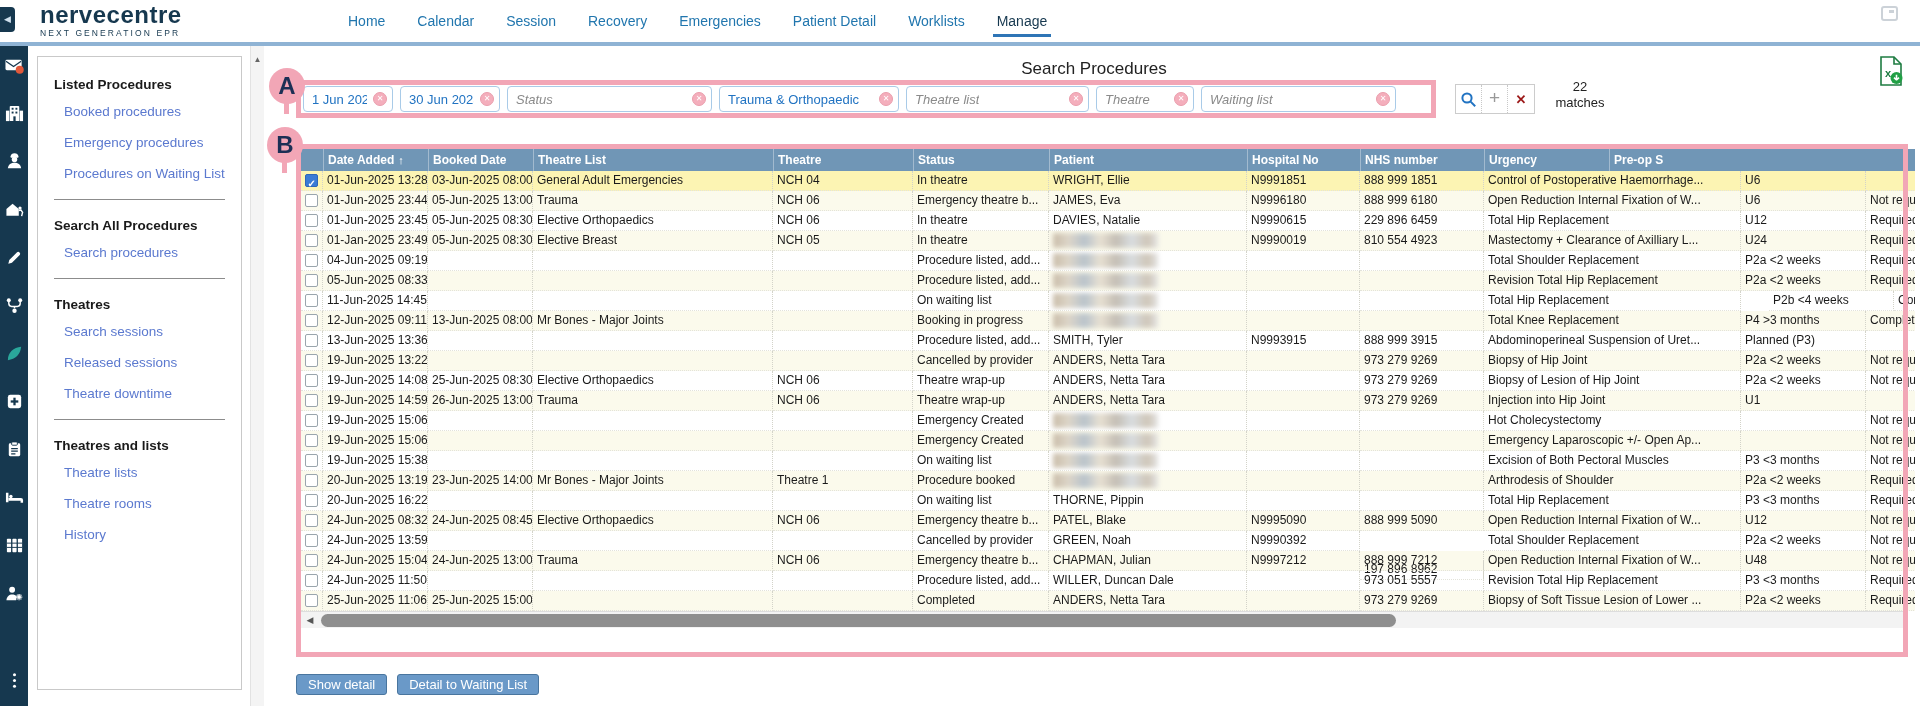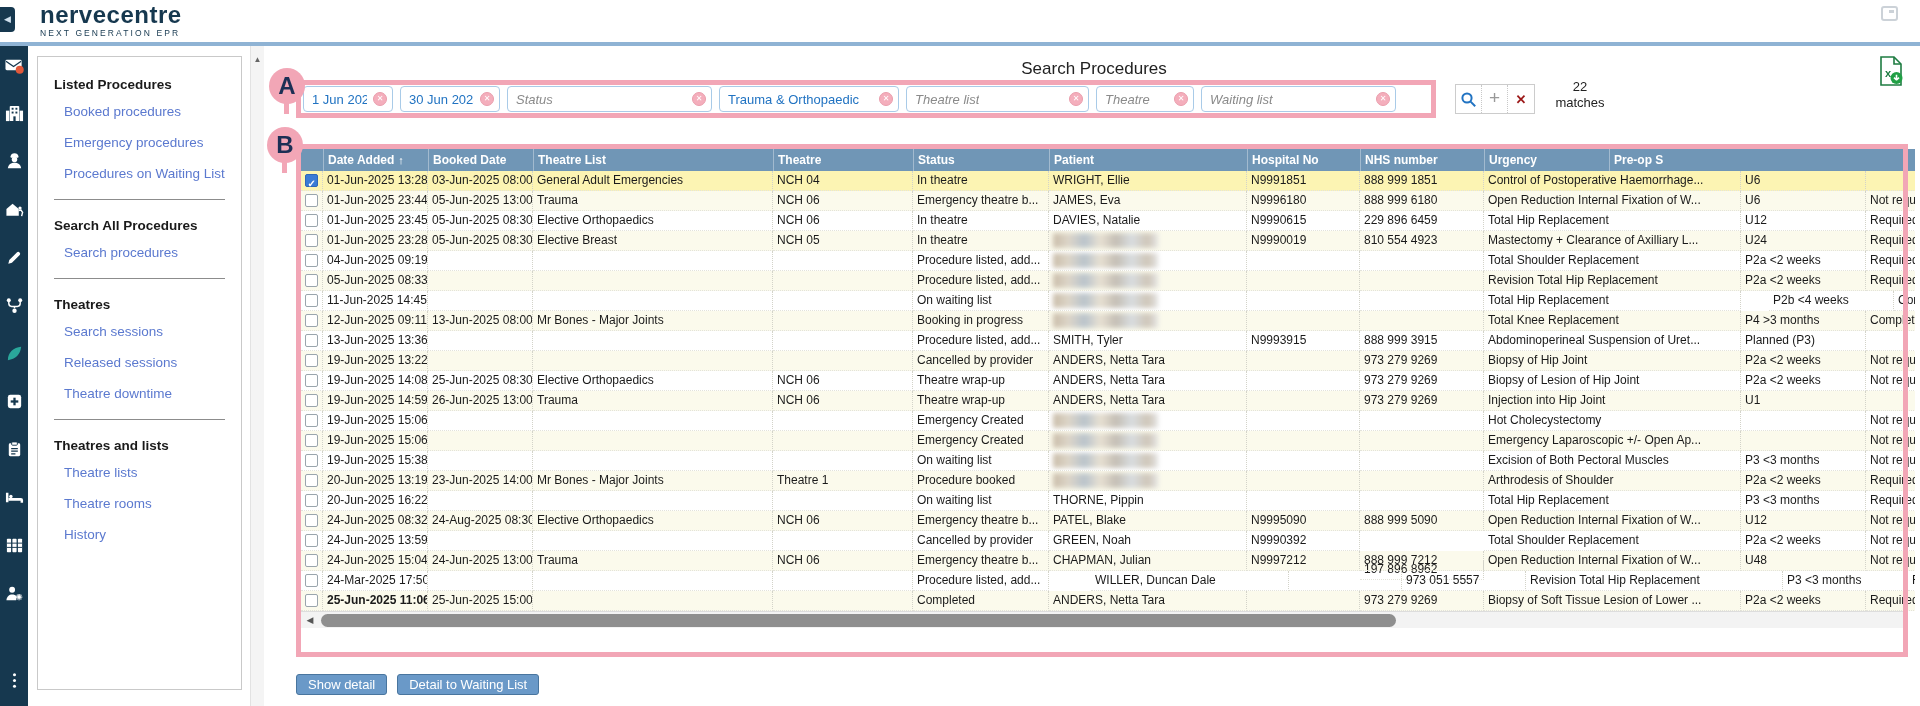--- a/index.html
+++ b/index.html
@@ -94,20 +94,30 @@
 </style>
 </head>
 <body>
 
 <div class="topbar">
   <div class="collapse-tab">◀</div>
   <div class="logo-block">
     <div class="logo-text">nervecentre</div>
     <div class="logo-tag">NEXT GENERATION EPR</div>
   </div>
+  <div class="main-nav">
+      <div class="nav-item">Home</div>
+      <div class="nav-item">Calendar</div>
+      <div class="nav-item">Session</div>
+      <div class="nav-item">Recovery</div>
+      <div class="nav-item">Emergencies</div>
+      <div class="nav-item">Patient Detail</div>
+      <div class="nav-item">Worklists</div>
+      <div class="nav-item active">Manage</div>
+    </div>
   <div class="popout-icon"></div>
 </div>
 <div class="bluebar"></div>
 
 <div class="rail">
     <div class="rail-icon">
       <svg viewBox="0 0 20 20" width="19" height="19">
         <rect x="0.5" y="4" width="17" height="11" rx="1.5" fill="#fff"></rect>
         <path d="M1 5.5l8 5.5 8-5.5" stroke="#16384f" stroke-width="1.4" fill="none"></path>
         <circle cx="15.5" cy="14.5" r="4.2" fill="#e2593b"></circle>
@@ -375,21 +385,21 @@
           <div class="gcell" style="width: 113px;">N9990615</div>
           <div class="gcell" style="width: 124px;">229 896 6459</div>
           <div class="gcell" style="width: 257px;">Total Hip Replacement</div>
           <div class="gcell" style="width: 125px;">U12</div>
           <div class="gcell" style="width: 160px;">Required</div>
         </div>
         <div class="grow">
           <div class="gcell selcell" style="width: 22px;">
             <span class="cbx"></span>
           </div>
-          <div class="gcell" style="width: 105px;">01-Jun-2025 23:28</div>
+          <div class="gcell" style="width: 105px;">01-Jan-2025 23:49</div>
           <div class="gcell" style="width: 105px;">05-Jun-2025 08:30</div>
           <div class="gcell" style="width: 240px;">Elective Breast</div>
           <div class="gcell" style="width: 140px;">NCH 05</div>
           <div class="gcell" style="width: 136px;">In theatre</div>
           <div class="gcell" style="width: 198px;"><span class="redacted"></span></div>
           <div class="gcell" style="width: 113px;">N9990019</div>
           <div class="gcell" style="width: 124px;">810 554 4923</div>
           <div class="gcell" style="width: 257px;">Mastectomy + Clearance of Axilliary L...</div>
           <div class="gcell" style="width: 125px;">U24</div>
           <div class="gcell" style="width: 160px;">Required</div>
@@ -600,21 +610,21 @@
           <div class="gcell" style="width: 124px;"></div>
           <div class="gcell" style="width: 257px;">Total Hip Replacement</div>
           <div class="gcell" style="width: 125px;">P3 &lt;3 months</div>
           <div class="gcell" style="width: 160px;">Required</div>
         </div>
         <div class="grow">
           <div class="gcell selcell" style="width: 22px;">
             <span class="cbx"></span>
           </div>
           <div class="gcell" style="width: 105px;">24-Jun-2025 08:32</div>
-          <div class="gcell" style="width: 105px;">24-Aug-2025 08:30</div>
+          <div class="gcell" style="width: 105px;">24-Jun-2025 08:45</div>
           <div class="gcell" style="width: 240px;">Elective Orthopaedics</div>
           <div class="gcell" style="width: 140px;">NCH 06</div>
           <div class="gcell" style="width: 136px;">Emergency theatre b...</div>
           <div class="gcell" style="width: 198px;">PATEL, Blake</div>
           <div class="gcell" style="width: 113px;">N9995090</div>
           <div class="gcell" style="width: 124px;">888 999 5090</div>
           <div class="gcell" style="width: 257px;">Open Reduction Internal Fixation of W...</div>
           <div class="gcell" style="width: 125px;">U12</div>
           <div class="gcell" style="width: 160px;">Not required</div>
         </div>
@@ -647,37 +657,37 @@
           <div class="gcell" style="width: 113px;">N9997212</div>
           <div class="gcell" style="width: 124px;">888 999 7212</div>
           <div class="gcell" style="width: 257px;">Open Reduction Internal Fixation of W...</div>
           <div class="gcell" style="width: 125px;">U48</div>
           <div class="gcell" style="width: 160px;">Not required</div>
         </div>
         <div class="grow">
           <div class="gcell selcell" style="width: 22px;">
             <span class="cbx"></span>
           </div>
-          <div class="gcell" style="width: 105px;">24-Mar-2025 17:50</div>
+          <div class="gcell" style="width: 105px;">24-Jun-2025 11:50</div>
           <div class="gcell" style="width: 105px;"></div>
           <div class="gcell" style="width: 240px;"></div>
           <div class="gcell" style="width: 140px;"></div>
           <div class="gcell" style="width: 136px;">Procedure listed, add...</div>
-          <div class="gcell" style="width: 198px; margin-left: 42px;">WILLER, Duncan Dale</div>
+          <div class="gcell" style="width: 198px;">WILLER, Duncan Dale</div>
           <div class="gcell" style="width: 113px;"></div>
           <div class="gcell" style="width: 124px;">973 051 5557</div>
           <div class="gcell" style="width: 257px;">Revision Total Hip Replacement</div>
           <div class="gcell" style="width: 125px;">P3 &lt;3 months</div>
           <div class="gcell" style="width: 160px;">Required</div>
         </div>
         <div class="grow">
           <div class="gcell selcell" style="width: 22px;">
             <span class="cbx"></span>
           </div>
-          <div class="gcell" style="width: 105px; font-weight: bold;">25-Jun-2025 11:06</div>
+          <div class="gcell" style="width: 105px;">25-Jun-2025 11:06</div>
           <div class="gcell" style="width: 105px;">25-Jun-2025 15:00</div>
           <div class="gcell" style="width: 240px;"></div>
           <div class="gcell" style="width: 140px;"></div>
           <div class="gcell" style="width: 136px;">Completed</div>
           <div class="gcell" style="width: 198px;">ANDERS, Netta Tara</div>
           <div class="gcell" style="width: 113px;"></div>
           <div class="gcell" style="width: 124px;">973 279 9269</div>
           <div class="gcell" style="width: 257px;">Biopsy of Soft Tissue Lesion of Lower ...</div>
           <div class="gcell" style="width: 125px;">P2a &lt;2 weeks</div>
           <div class="gcell" style="width: 160px;">Required</div>

